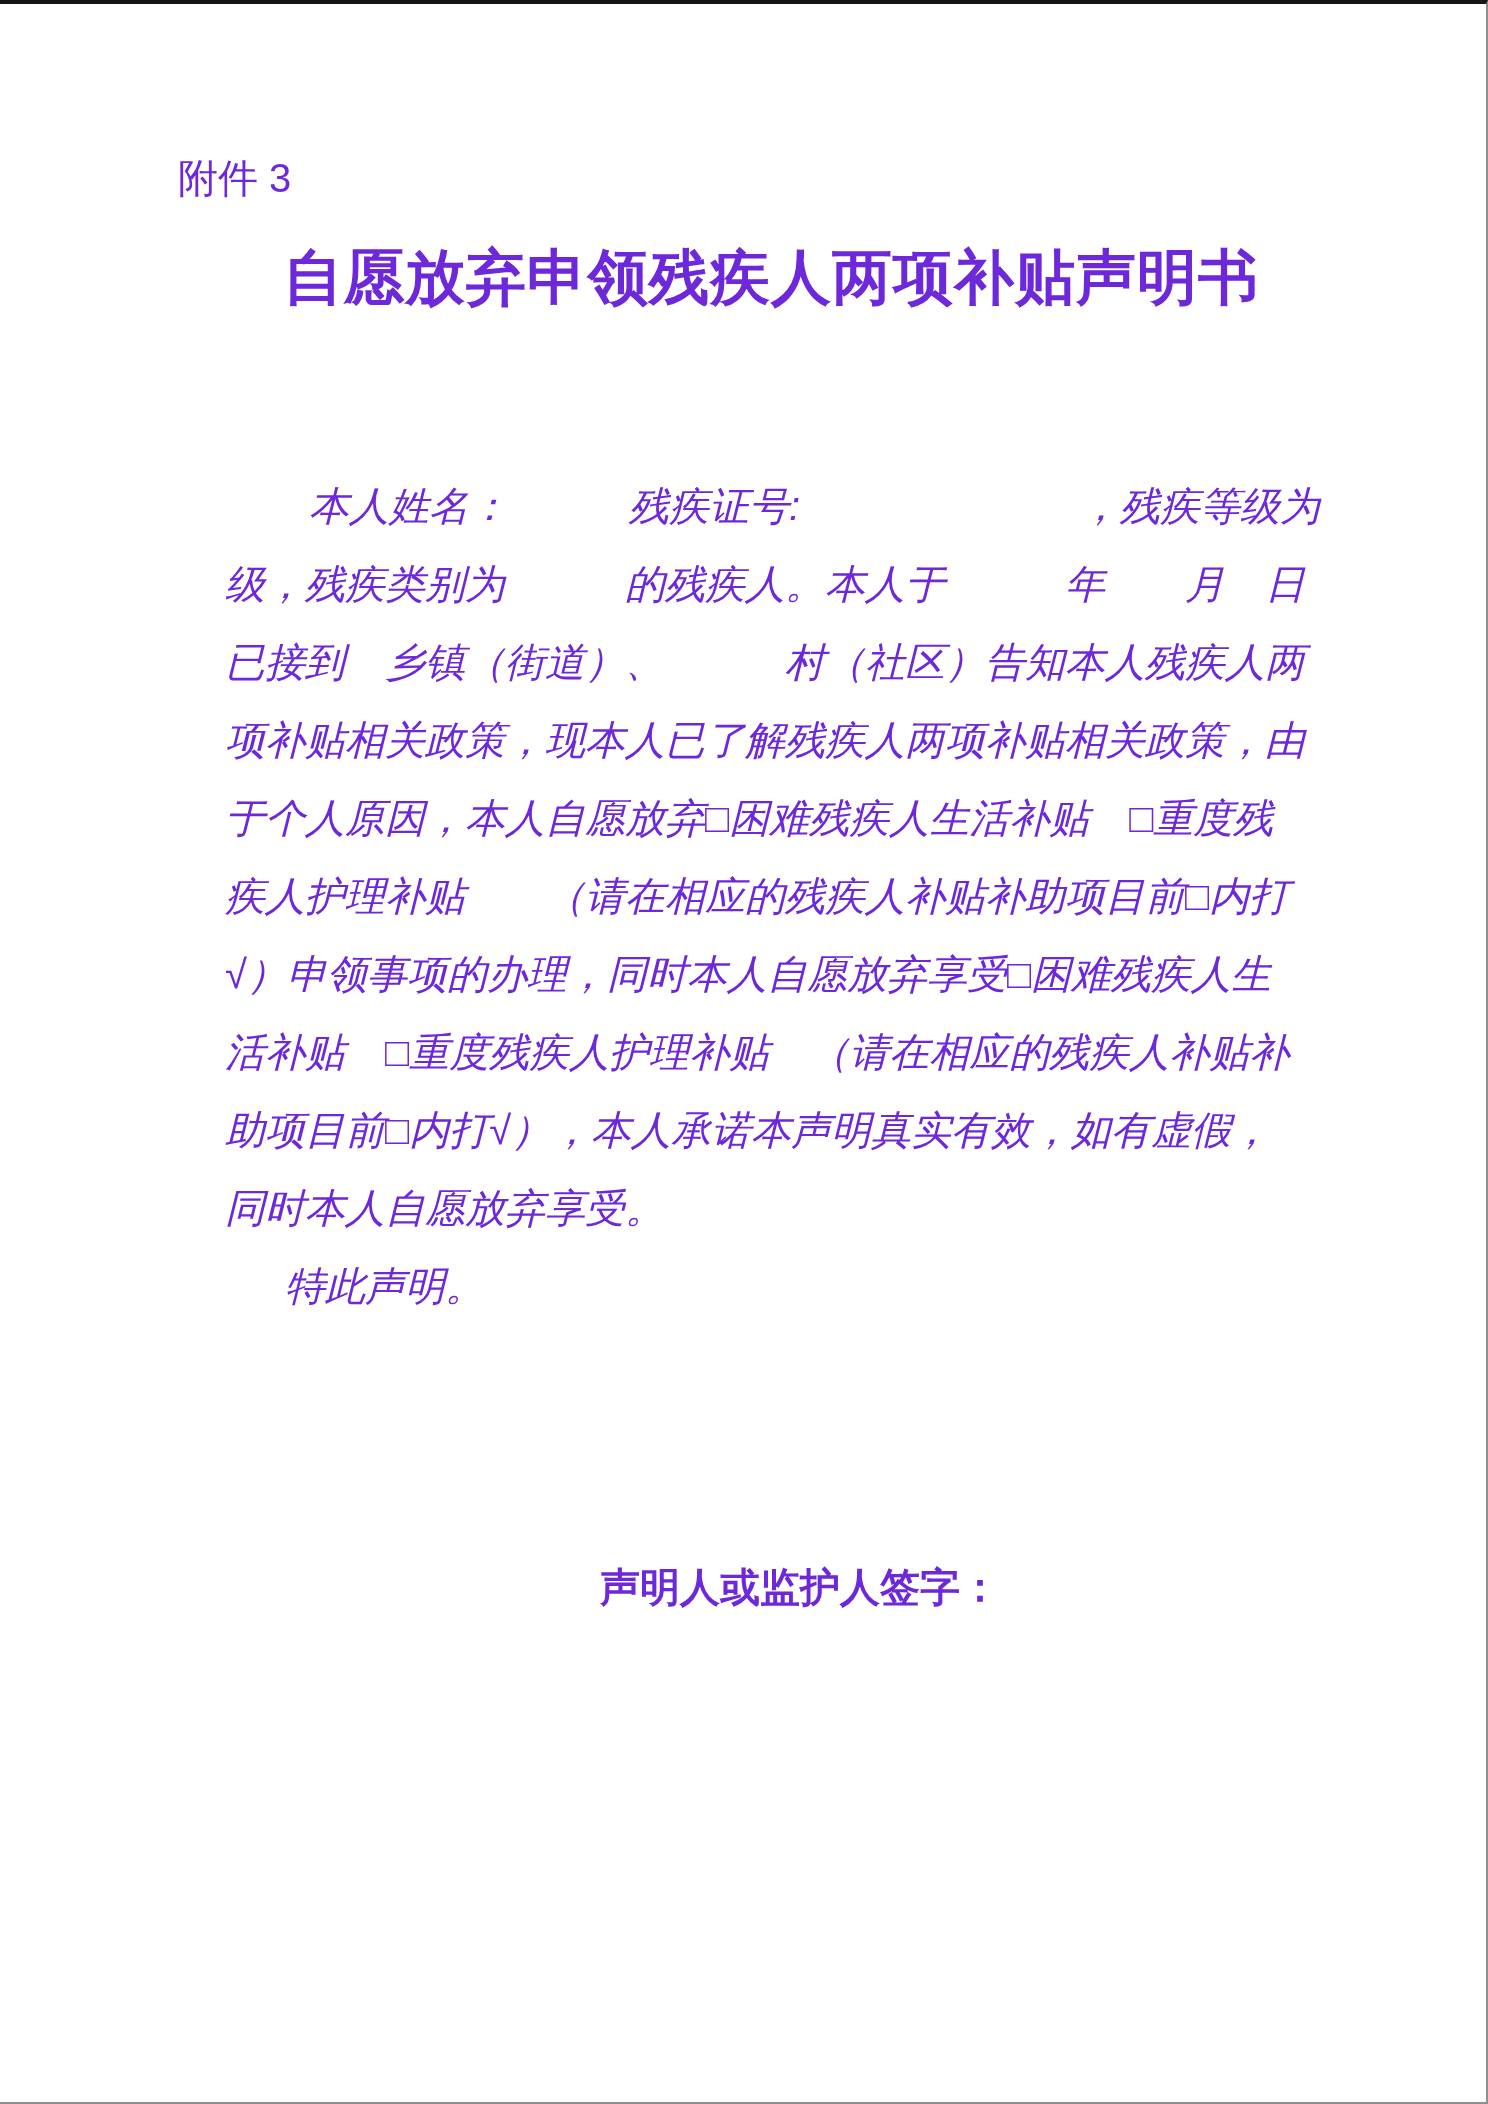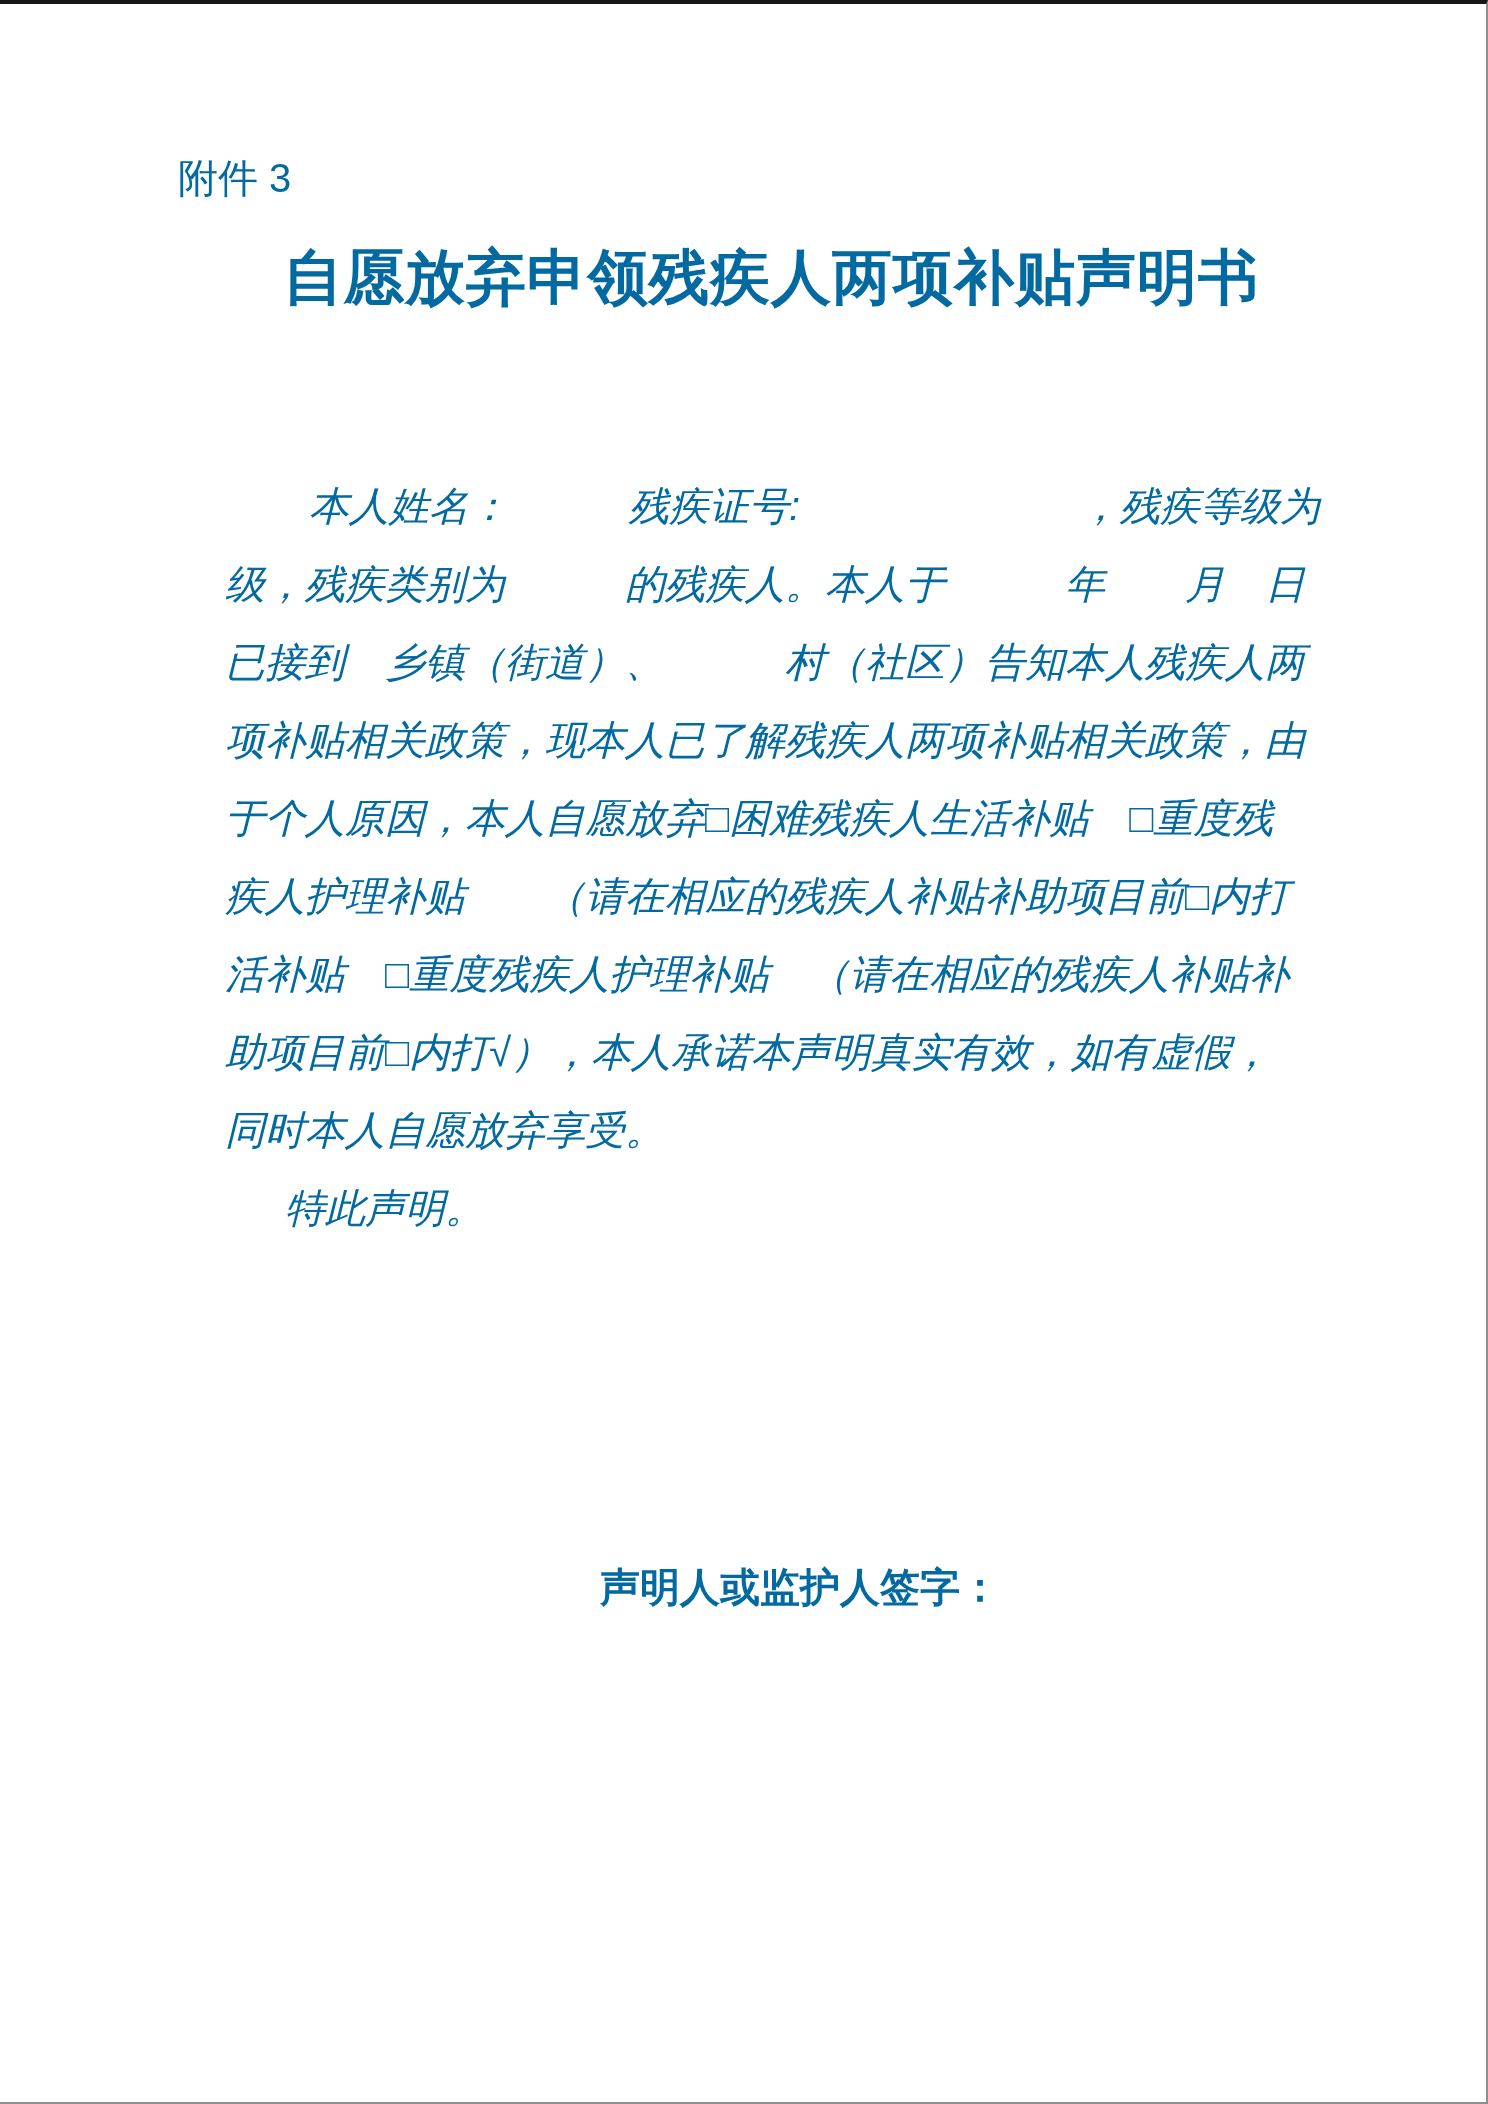--- a/index.html
+++ b/index.html
@@ -10,21 +10,21 @@
   .page {
     position: relative;
     width: 1488px;
     height: 2104px;
     background: #ffffff;
     box-sizing: border-box;
     border-top: 4px solid #161616;
     border-right: 2px solid #8f8f8f;
     border-bottom: 2px solid #8f8f8f;
     font-family: "Liberation Sans", "DejaVu Sans", sans-serif;
-    color: #0369a1;
+    color: #6d28d9;
     overflow: hidden;
   }
   .attachment {
     position: absolute;
     left: 178px;
     top: 154px;
     font-size: 40px;
     line-height: 1;
     white-space: pre;
   }
@@ -78,20 +78,21 @@
 
   <h1 class="title">自愿放弃申领残疾人两项补贴声明书</h1>
 
   <div class="body-block">
     <div class="line indent-first">本人姓名：　　　残疾证号:　　　　　　　，残疾等级为</div>
     <div class="line">级，残疾类别为　　　的残疾人。本人于　　　年　　月　日</div>
     <div class="line">已接到　乡镇（街道）、　　　村（社区）告知本人残疾人两</div>
     <div class="line">项补贴相关政策，现本人已了解残疾人两项补贴相关政策，由</div>
     <div class="line">于个人原因，本人自愿放弃□困难残疾人生活补贴　□重度残</div>
     <div class="line">疾人护理补贴　　（请在相应的残疾人补贴补助项目前□内打</div>
+    <div class="line">√）申领事项的办理，同时本人自愿放弃享受□困难残疾人生</div>
     <div class="line">活补贴　□重度残疾人护理补贴　（请在相应的残疾人补贴补</div>
     <div class="line">助项目前□内打√），本人承诺本声明真实有效，如有虚假，</div>
     <div class="line">同时本人自愿放弃享受。</div>
     <div class="line indent-closing">特此声明。</div>
   </div>
 
   <div class="signature-block">
     <div class="line">声明人或监护人签字：</div>
   </div>
 

